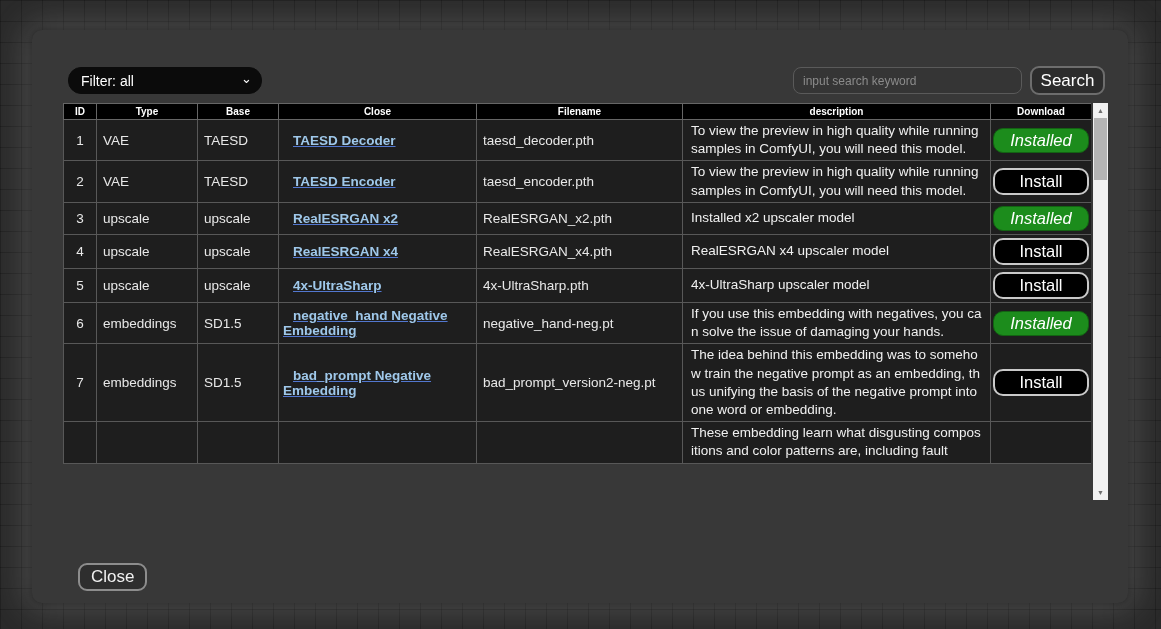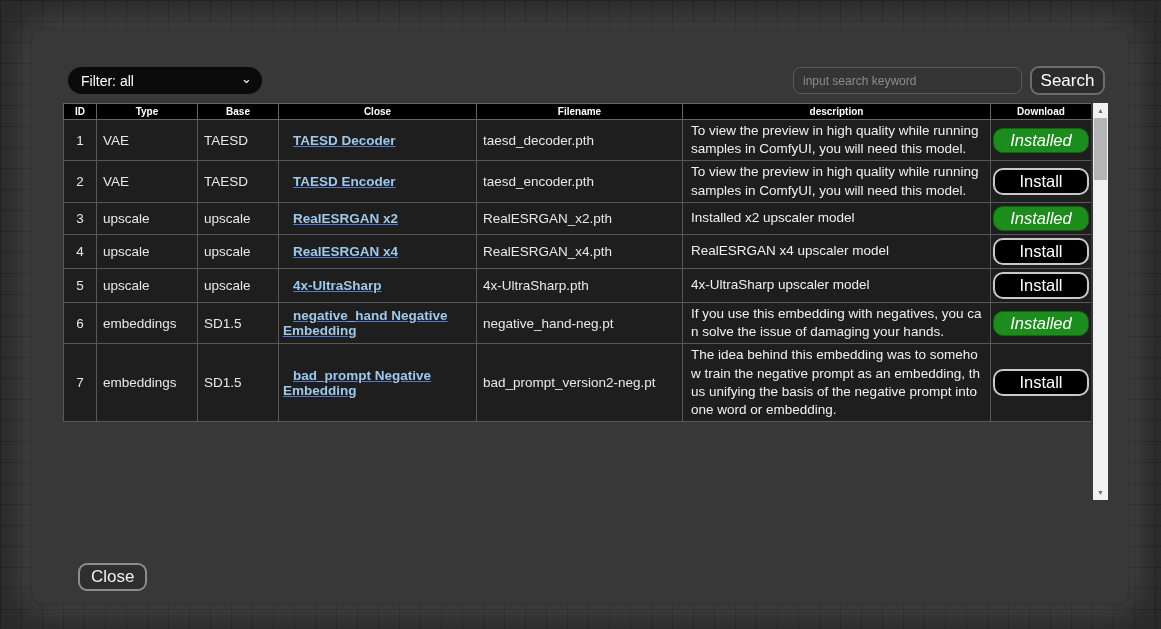--- a/index.html
+++ b/index.html
@@ -186,20 +186,29 @@
           </tr>
           <tr>
             <td class="c-id">7</td>
             <td class="c-type">embeddings</td>
             <td class="c-base">SD1.5</td>
             <td class="c-name"><a class="model-link">bad_prompt Negative Embedding</a></td>
             <td class="c-file">bad_prompt_version2-neg.pt</td>
             <td class="c-desc">The idea behind this embedding was to somehow train the negative prompt as an embedding, thus unifying the basis of the negative prompt into one word or embedding.</td>
             <td class="c-dl"><button class="btn-dl btn-install">Install</button></td>
           </tr>
+          <tr>
+            <td class="c-id"></td>
+            <td class="c-type"></td>
+            <td class="c-base"></td>
+            <td class="c-name"></td>
+            <td class="c-file"></td>
+            <td class="c-desc">These embedding learn what disgusting compositions and color patterns are, including fault</td>
+            <td class="c-dl"></td>
+          </tr>
         </tbody>
     </table>
   </div>
 
   <div class="scrollbar">
     <div class="sb-arrow sb-up">▲</div>
     <div class="sb-thumb"></div>
     <div class="sb-arrow sb-down">▼</div>
   </div>
 

